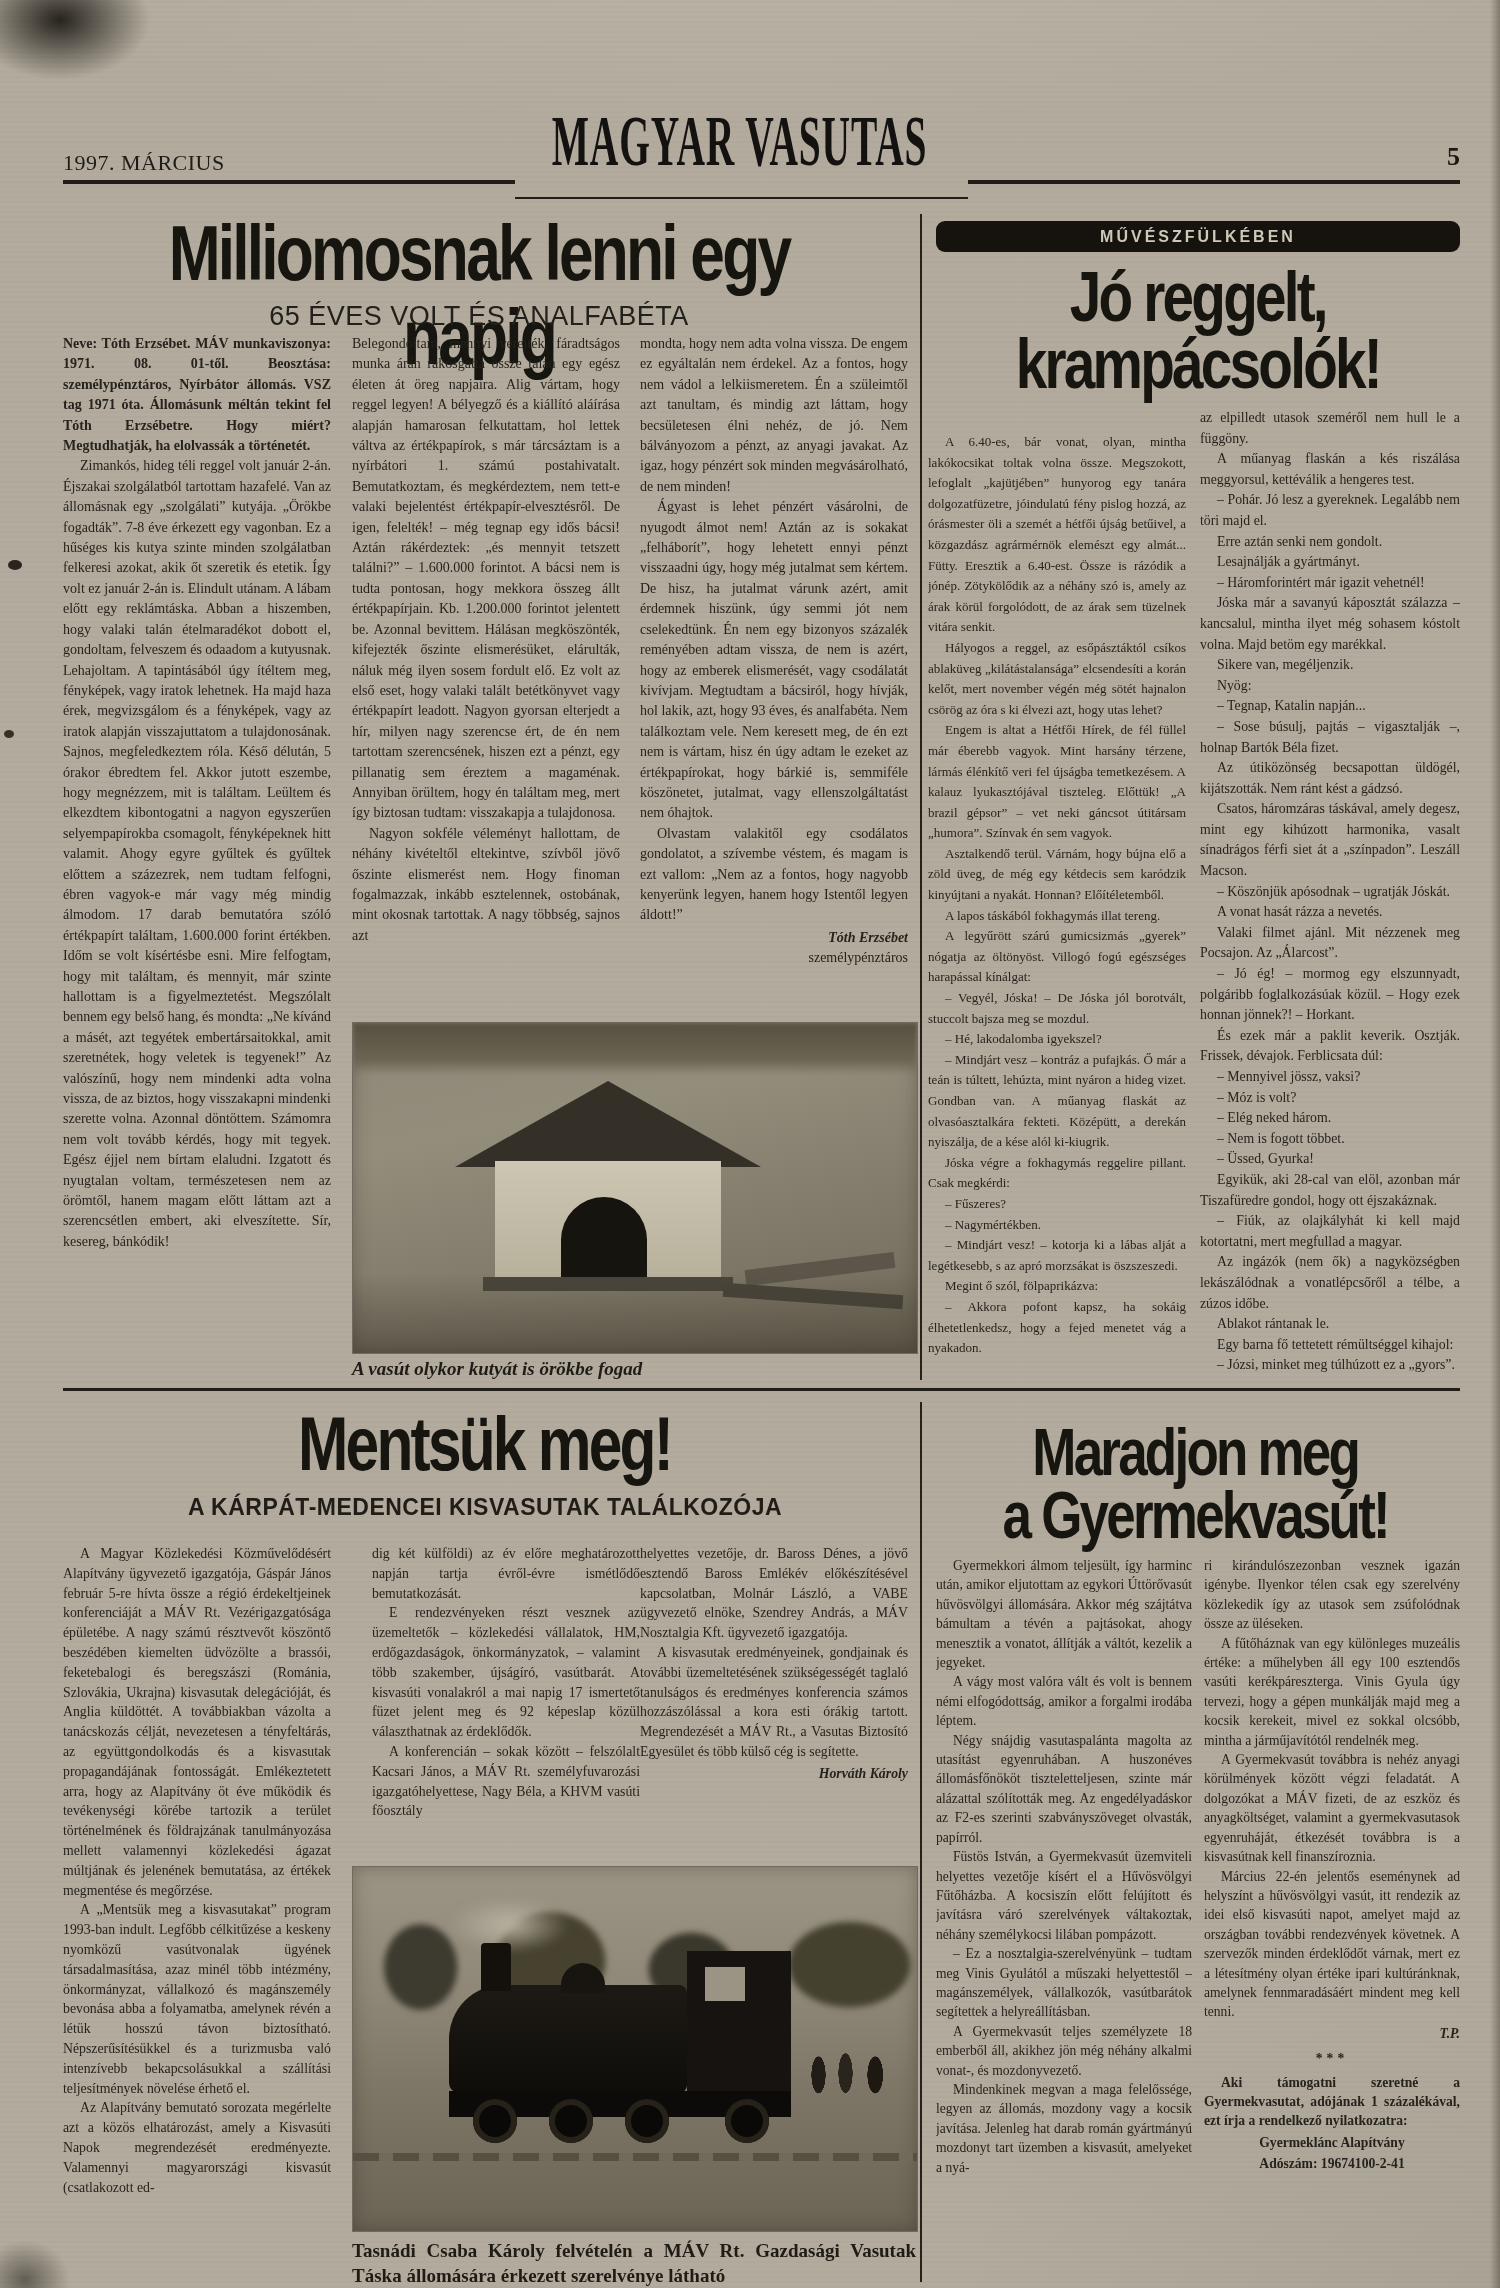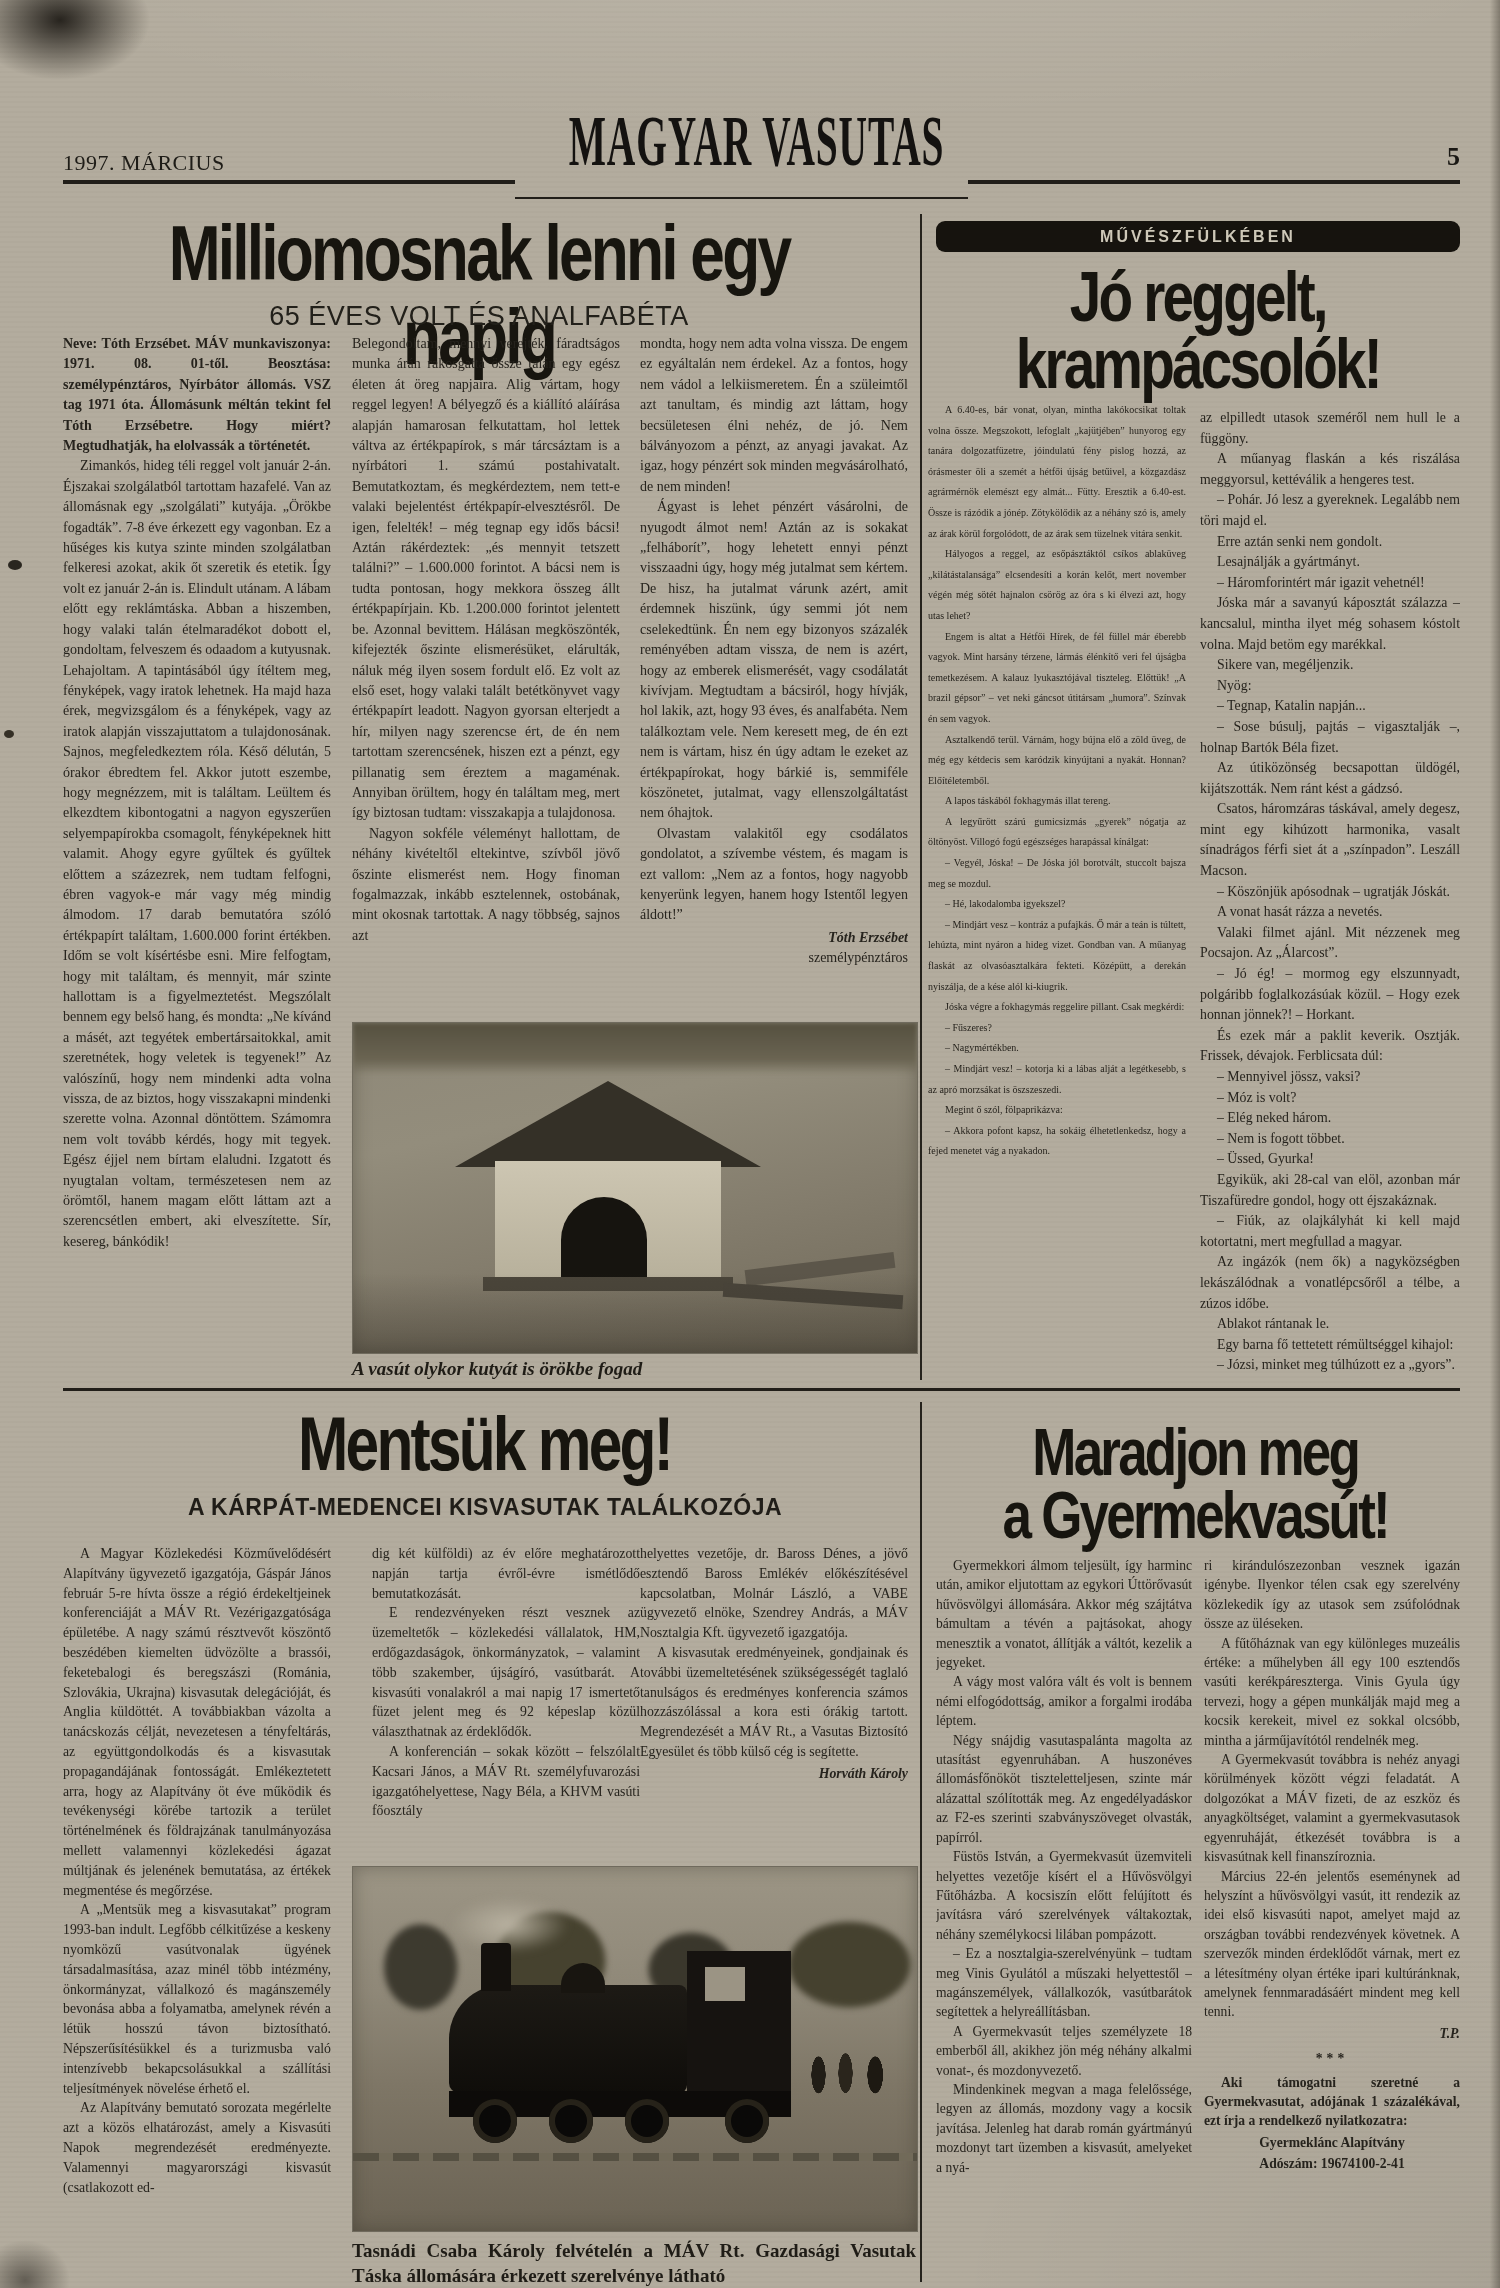--- a/index.html
+++ b/index.html
@@ -8,21 +8,21 @@
     background:#b3ac9e;
     background-image:
       radial-gradient(ellipse 1200px 300px at 50% -80px, rgba(255,255,250,.10), rgba(0,0,0,0) 70%),
       radial-gradient(ellipse 900px 500px at 105% 100%, rgba(0,0,0,.06), rgba(0,0,0,0) 70%),
       repeating-linear-gradient(0deg, rgba(120,112,98,.05) 0 2px, rgba(0,0,0,0) 2px 5px);
     font-family:"Liberation Serif",serif;color:#26231d;
   }
   .abs{position:absolute;}
   
   #page-date{left:63px;top:150px;width:300px;font-size:22px;letter-spacing:.5px;color:#1e1c17;}
-  #masthead{left:500px;top:100px;width:480px;text-align:right;font-weight:bold;font-size:47px;color:#141210;white-space:nowrap;}
+  #masthead{left:500px;top:100px;width:480px;text-align:center;font-weight:bold;font-size:47px;color:#141210;white-space:nowrap;}
   #masthead span{display:inline-block;transform:scale(.84,1.52);transform-origin:center top;letter-spacing:1px;}
   #page-num{left:1404px;top:142px;width:56px;text-align:right;font-size:26px;font-weight:bold;color:#1a1814;}
   .hrule{background:#211e19;}
   #rule-left{left:63px;top:180px;width:452px;height:4px;}
   #rule-right{left:968px;top:180px;width:492px;height:4px;}
   #rule-mast{left:515px;top:197px;width:453px;height:2px;}
   #rule-mid{left:63px;top:1388px;width:1397px;height:3px;}
   .vrule{background:#25221c;width:2px;}
   #vrule-top{left:920px;top:214px;height:1166px;}
   #vrule-bot{left:920px;top:1402px;height:880px;}
@@ -36,21 +36,21 @@
      letter-spacing:3px;text-align:center;line-height:31px;}
   #a2-head{left:936px;top:258px;width:524px;font-size:61px;line-height:67px;}
   #a3-head{left:63px;top:1404px;width:844px;font-size:65px;line-height:70px;}
   #a3-sub{left:63px;top:1494px;width:844px;text-align:center;font-family:"Liberation Sans",sans-serif;font-weight:bold;font-size:23px;letter-spacing:.5px;color:#201d18;}
   #a4-head{left:930px;top:1404px;width:530px;font-size:57px;line-height:63px;margin-top:12px;}
   
   .col{text-align:justify;overflow:hidden;}
   #a1-col1{left:63px;top:334px;width:268px;height:1022px;font-size:14px;line-height:20.4px;}
   #a1-col2{left:352px;top:334px;width:268px;height:682px;font-size:14px;line-height:20.4px;}
   #a1-col3{left:640px;top:334px;width:268px;height:682px;font-size:14px;line-height:20.4px;}
-  #a2-colA{left:928px;top:400px;width:258px;height:968px;font-size:10px;line-height:20.6px;}
+  #a2-colA{left:928px;top:432px;width:258px;height:968px;font-size:13px;line-height:20.6px;}
   #a2-colB{left:1200px;top:408px;width:260px;height:968px;font-size:13.8px;line-height:20.6px;}
   #a3-col1{left:63px;top:1544px;width:268px;height:738px;font-size:13.8px;line-height:19.8px;}
   #a3-col2{left:372px;top:1544px;width:268px;height:318px;font-size:13.8px;line-height:19.8px;}
   #a3-col3{left:640px;top:1544px;width:268px;height:318px;font-size:13.8px;line-height:19.8px;}
   #a4-colA{left:936px;top:1556px;width:256px;height:726px;font-size:13.6px;line-height:19.4px;}
   #a4-colB{left:1204px;top:1556px;width:256px;height:726px;font-size:13.6px;line-height:19.4px;}
   p.para{margin:0;text-indent:17px;}
   p.flush{text-indent:0;}
   .lead{font-weight:bold;text-indent:0;margin:0;}
   .sig-name{font-weight:bold;font-style:italic;text-align:right;margin:2px 0 0 0;}

